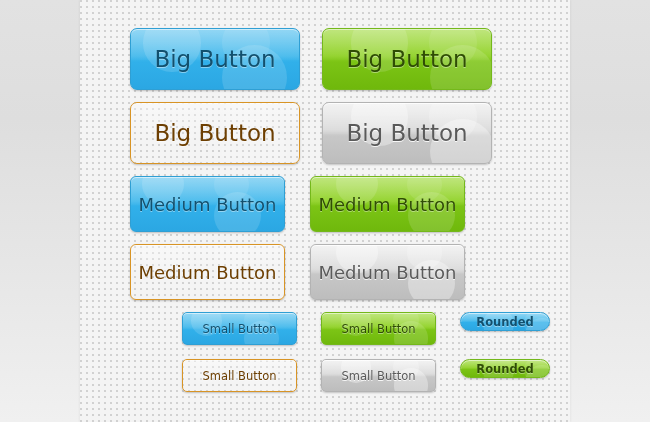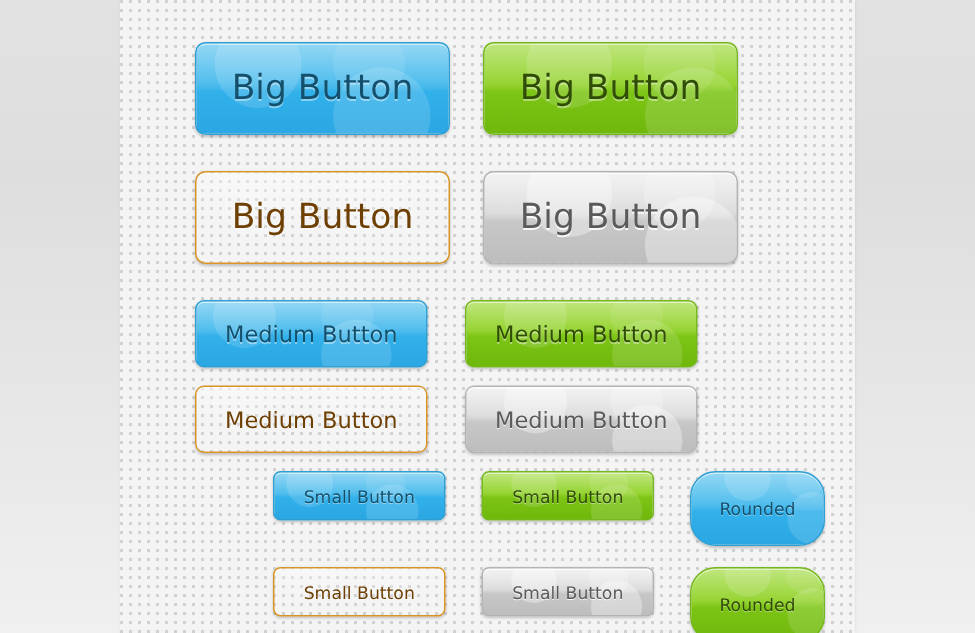--- a/index.html
+++ b/index.html
@@ -31,21 +31,21 @@
   }
 
   #rows {
     position: absolute;
     left: 50px;
     top: 28px;
     width: 420px;
   }
 
   .row { display: flex; align-items: flex-start; }
-  .row.big     { margin-bottom: 24px; gap: 22px; }
+  .row.big     { margin-bottom: 12px; gap: 22px; }
   .row.medium  { margin-bottom: 12px; gap: 25px; }
   .row.small   { margin-bottom: 14px; gap: 24px; justify-content: flex-end; }
 
   
   .btn {
     position: relative;
     display: inline-flex;
     align-items: center;
     justify-content: center;
     overflow: hidden;
@@ -79,33 +79,34 @@
   }
   .label { position: relative; z-index: 3; }
 
   
   .size-big {
     width: 170px; height: 62px;
     border-radius: 7px;
     font-size: 23px;
   }
   .size-medium {
-    width: 155px; height: 45px;
+    width: 155px; height: 56px;
     border-radius: 6px;
-    font-size: 15px;
+    font-size: 18px;
   }
   .size-small {
     width: 115px; height: 33px;
     border-radius: 5px;
     font-size: 11.5px;
   }
   .size-round {
-    width: 90px; height: 50px;
+    width: 90px; height: 19px;
     border-radius: 17px;
     font-size: 11.5px;
+    font-weight: bold;
   }
 
   
   .c-blue {
     background: linear-gradient(180deg, #5bc2ef 0%, #44b9ec 45%, #31b0ea 55%, #2ba7e3 100%);
     border-color: #2f9fd4;
     color: #12506e;
     text-shadow: 0 1px 0 rgba(255,255,255,0.42);
     box-shadow: inset 0 1px 0 rgba(255,255,255,0.55),
                 0 1px 2px rgba(0,0,0,0.22);

